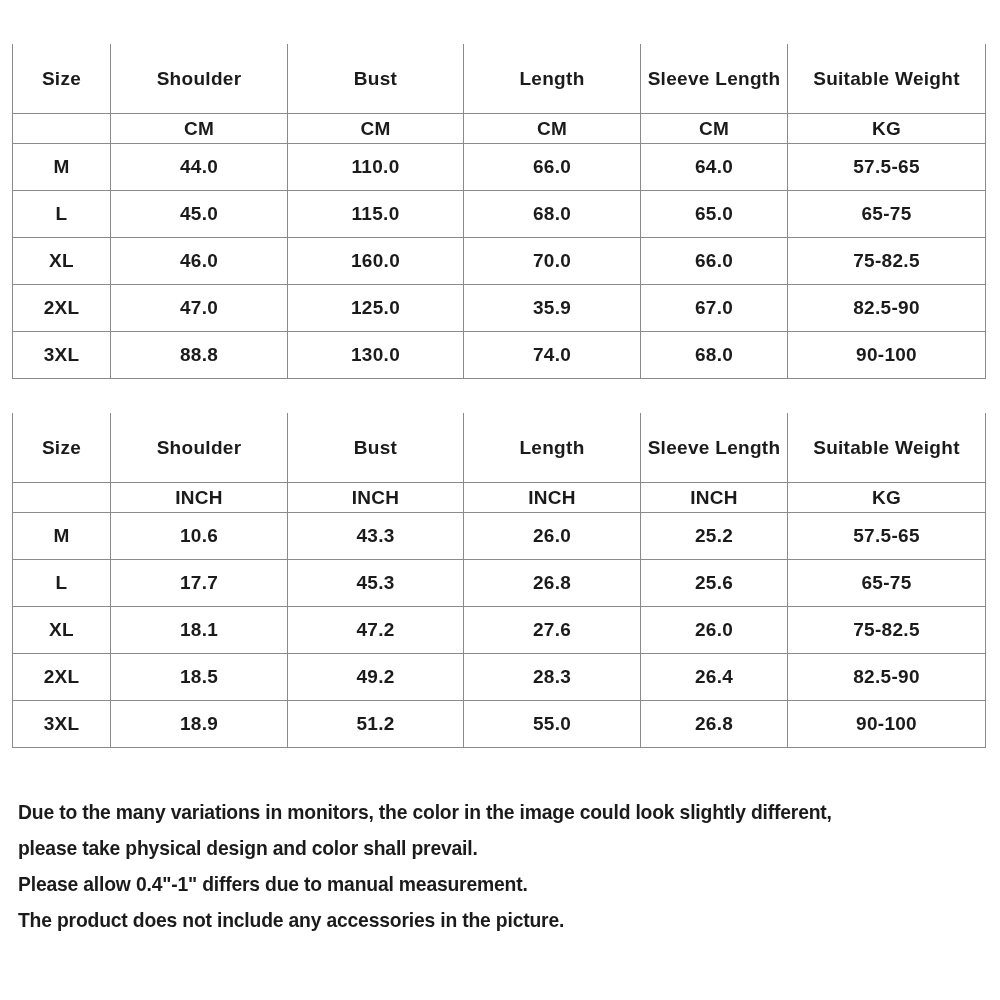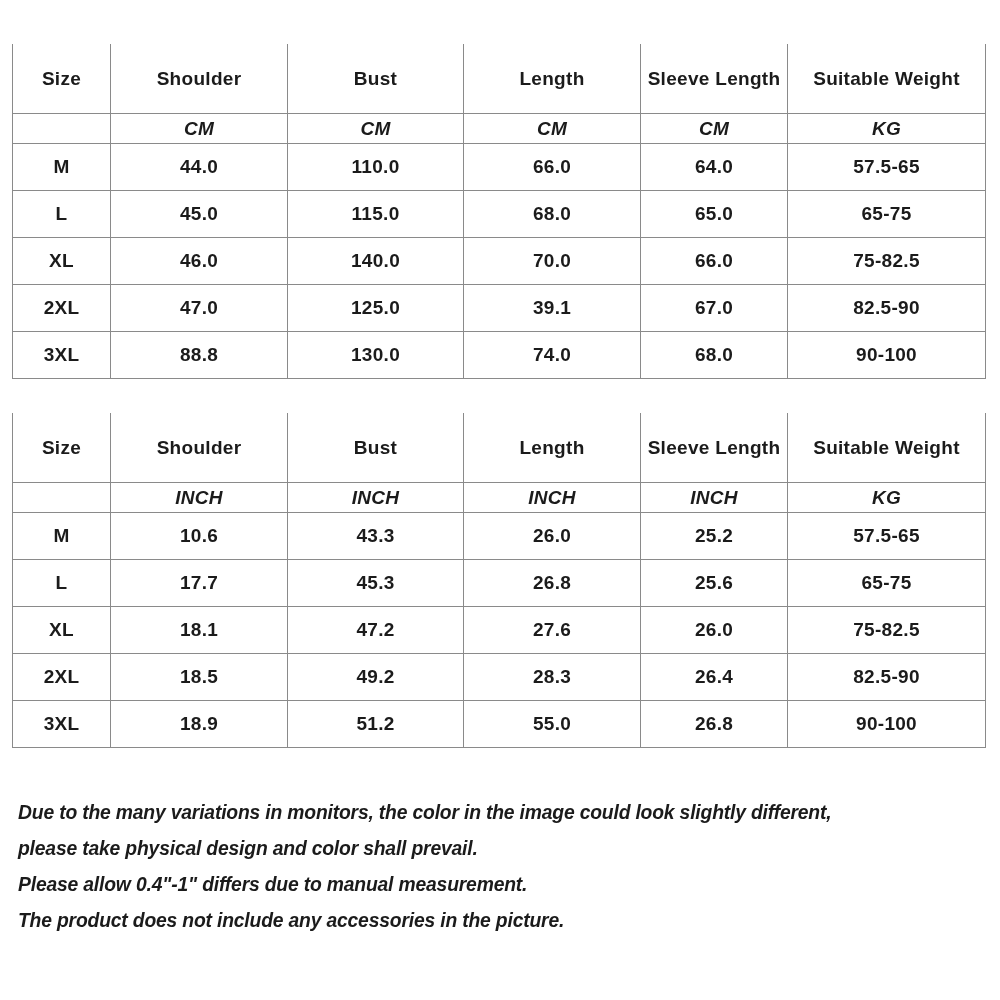--- a/index.html
+++ b/index.html
@@ -27,36 +27,35 @@
     vertical-align: middle;
     font-weight: bold;
     font-size: 19px;
     letter-spacing: 0.3px;
     padding: 0;
     overflow: hidden;
     white-space: nowrap;
   }
   
   .size-table thead th { border-top: none; height: 69px; }
-  .size-table .unit-row td { height: 29px; font-style: italic; }
+  .size-table .unit-row td { height: 29px; }
   .size-table tbody td { height: 46px; }
 
   .col-size   { width: 98px; }
   .col-shoulder { width: 177px; }
   .col-bust   { width: 176px; }
   .col-length { width: 177px; }
   .col-sleeve { width: 147px; }
   .col-weight { width: 198px; }
 
   #table-cm   { margin-top: 44px; }
   #table-inch { margin-top: 34px; }
 
   .notes {
     margin: 52px 0 0 18px;
-    font-style: italic;
   }
   .note-line {
     font-weight: bold;
     font-size: 21px;
     line-height: 24px;
     margin-bottom: 12px;
     white-space: nowrap;
     letter-spacing: -0.2px;
     transform: scaleX(0.92);
     transform-origin: left center;
@@ -107,30 +106,30 @@
         <td>L</td>
         <td>45.0</td>
         <td>115.0</td>
         <td>68.0</td>
         <td>65.0</td>
         <td>65-75</td>
       </tr>
       <tr>
         <td>XL</td>
         <td>46.0</td>
-        <td>140.0</td>
+        <td>160.0</td>
         <td>70.0</td>
         <td>66.0</td>
         <td>75-82.5</td>
       </tr>
       <tr>
         <td>2XL</td>
         <td>47.0</td>
         <td>125.0</td>
-        <td>39.1</td>
+        <td>35.9</td>
         <td>67.0</td>
         <td>82.5-90</td>
       </tr>
       <tr>
         <td>3XL</td>
         <td>88.8</td>
         <td>130.0</td>
         <td>74.0</td>
         <td>68.0</td>
         <td>90-100</td>

